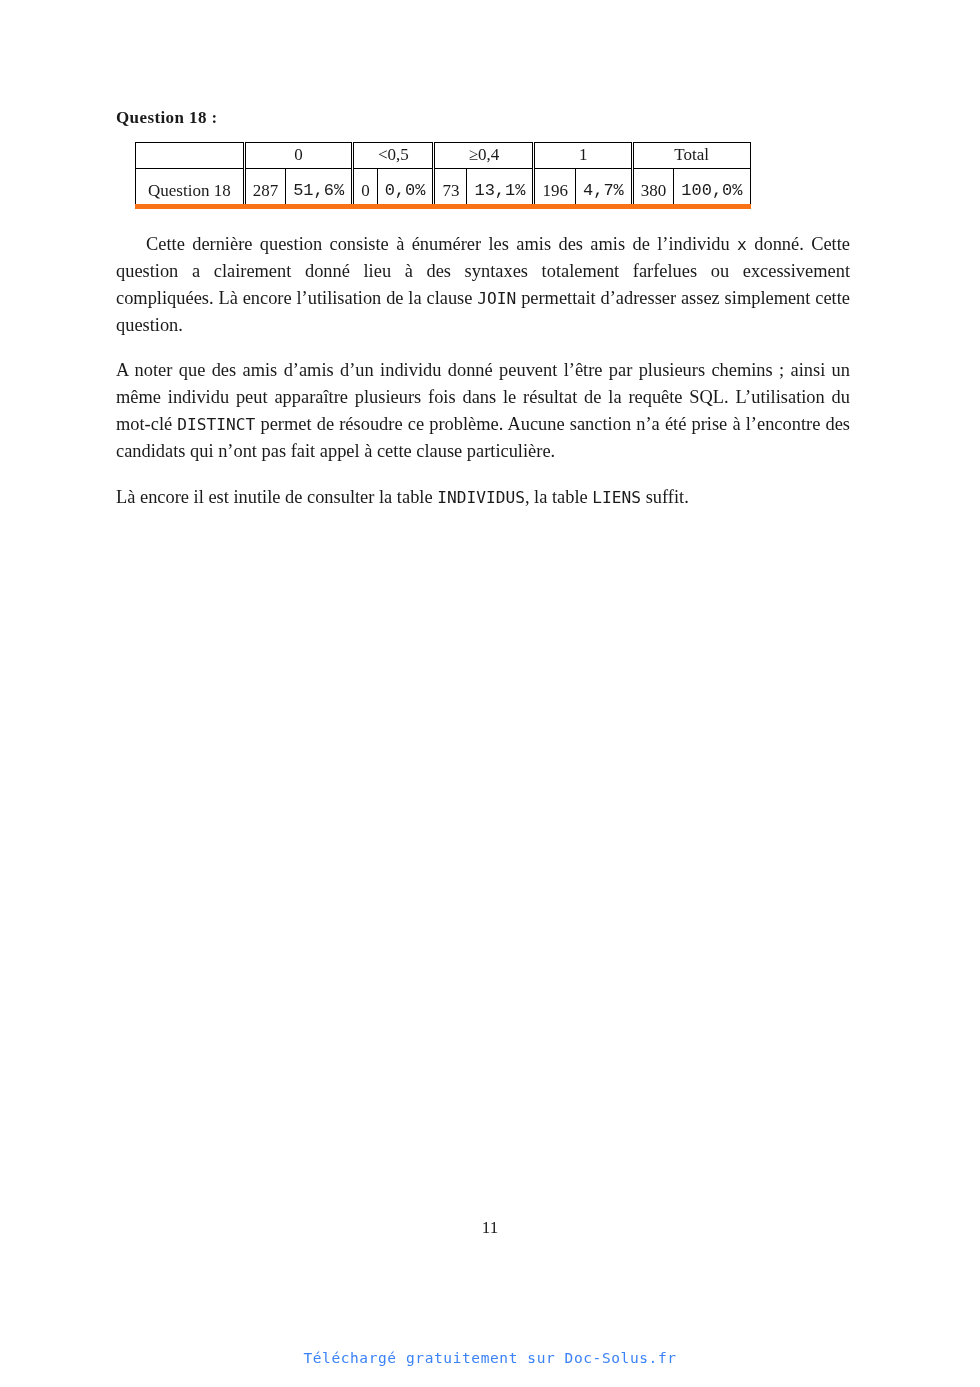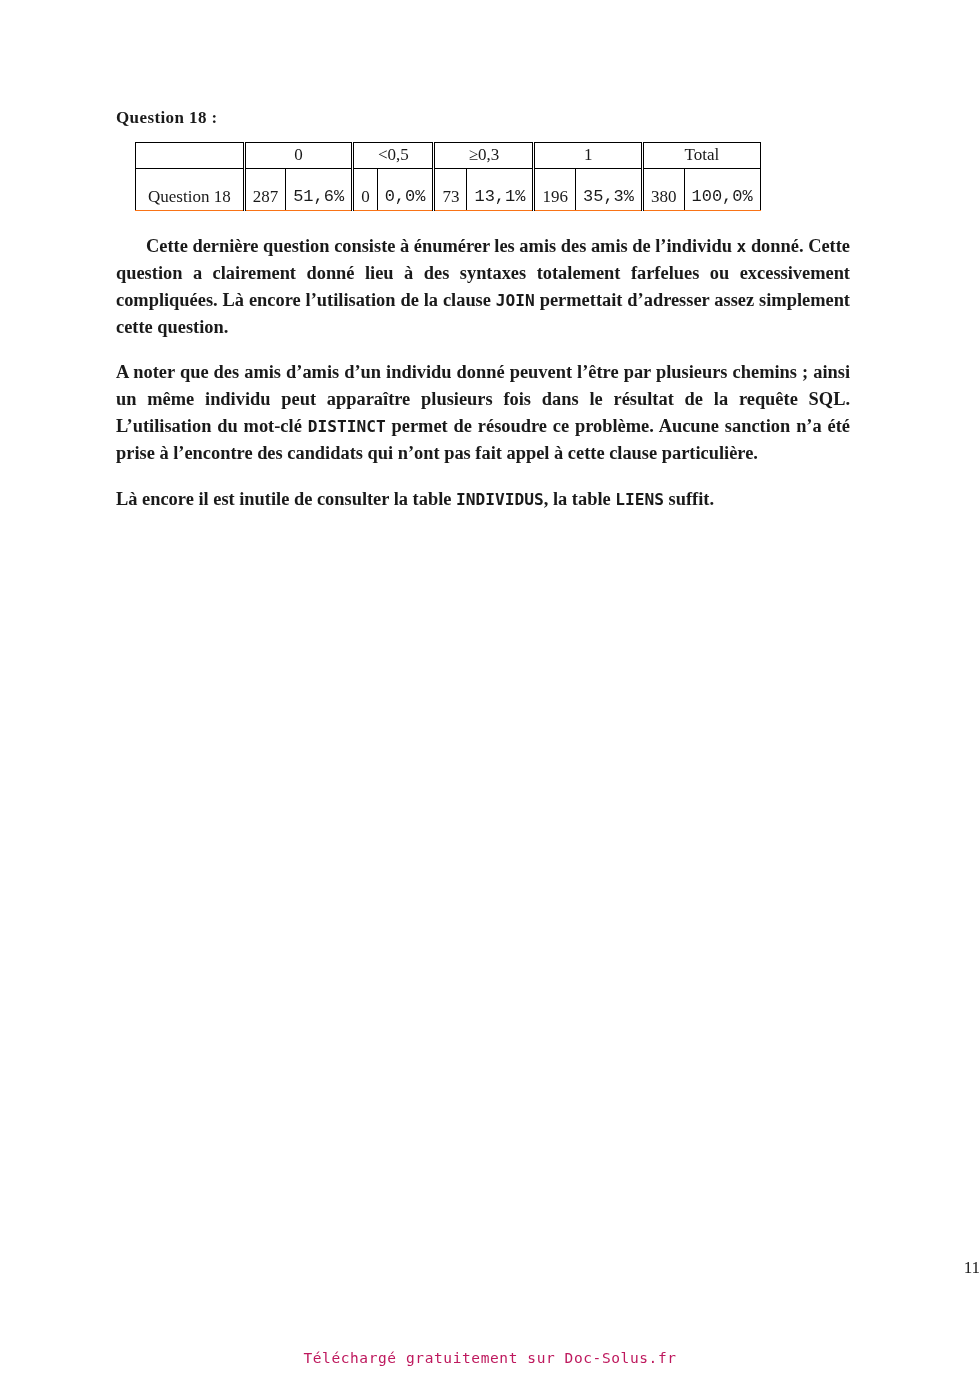--- a/index.html
+++ b/index.html
@@ -50,22 +50,22 @@
     text-align: center;
     white-space: nowrap;
   }
   table.stats tr.head td {
     border-top: 1px solid #000;
     border-bottom: 1px solid #000;
     padding-top: 2px;
     padding-bottom: 3px;
   }
   table.stats tr.body td {
-    border-bottom: 1px solid #f97316;
-    padding-top: 18px;
+    border-bottom: 5px solid #f97316;
+    padding-top: 12px;
     padding-bottom: 4px;
   }
   .label-cell {
     text-align: center !important;
     padding-left: 12px !important;
     padding-right: 12px !important;
   }
   .num { text-align: center; }
   .vsep-dbl {
     position: relative;
@@ -77,78 +77,76 @@
   }
   .edge-left { border-left: 1px solid #000; }
   .edge-right { border-right: 1px solid #000; }
 
   
   .para {
     font-size: 18.4px;
     line-height: 1.465;
     text-align: justify;
     margin-top: 22px;
-    font-weight: bold;
   }
   .para.tight { margin-top: 12px; }
   .indent { display: inline-block; width: 30px; }
   .mono {
     font-family: "DejaVu Sans Mono", monospace;
     font-size: 16.2px;
   }
   .page-number {
     position: absolute;
     top: 1218px;
     left: 0;
     width: 980px;
-    text-align: right;
+    text-align: center;
     font-size: 17px;
-    margin-top: 40px;
   }
   .footer {
     position: absolute;
     top: 1350px;
     left: 0;
     width: 980px;
     text-align: center;
     font-family: "DejaVu Sans Mono", monospace;
     font-size: 14.5px;
     letter-spacing: 0.6px;
-    color: #be185d;
+    color: #3b82f6;
   }
 </style>
 </head>
 <body>
 
 <div class="page">
   <div class="content">
 
     <div class="q-heading">Question 18 :</div>
 
     <div class="stats-wrap">
       <table class="stats">
         <tbody>
           <tr class="head">
             <td class="label-cell edge-left"></td>
             <td class="vsep-dbl" colspan="2">0</td>
             <td class="vsep-dbl" colspan="2">&lt;0,5</td>
-            <td class="vsep-dbl" colspan="2">≥0,3</td>
+            <td class="vsep-dbl" colspan="2">≥0,4</td>
             <td class="vsep-dbl" colspan="2">1</td>
             <td class="vsep-dbl edge-right" colspan="2">Total</td>
           </tr>
           <tr class="body">
             <td class="label-cell edge-left">Question 18</td>
             <td class="num vsep-dbl">287</td>
             <td class="num vsep">51,6%</td>
             <td class="num vsep-dbl">0</td>
             <td class="num vsep">0,0%</td>
             <td class="num vsep-dbl">73</td>
             <td class="num vsep">13,1%</td>
             <td class="num vsep-dbl">196</td>
-            <td class="num vsep">35,3%</td>
+            <td class="num vsep">4,7%</td>
             <td class="num vsep-dbl">380</td>
             <td class="num vsep edge-right">100,0%</td>
           </tr>
         </tbody>
       </table>
     </div>
 
     <p class="para"><span class="indent"></span><span>Cette dernière question consiste à énumérer les amis des amis de l’individu </span><span class="mono">x</span><span> donné. Cette question a clairement donné lieu à des syntaxes totalement farfelues ou excessivement compliquées. Là encore l’utilisation de la clause </span><span class="mono">JOIN</span><span> permettait d’adresser assez simplement cette question.</span></p>
     <p class="para tight"><span>A noter que des amis d’amis d’un individu donné peuvent l’être par plusieurs chemins ; ainsi un même individu peut apparaître plusieurs fois dans le résultat de la requête SQL. L’utilisation du mot-clé </span><span class="mono">DISTINCT</span><span> permet de résoudre ce problème. Aucune sanction n’a été prise à l’encontre des candidats qui n’ont pas fait appel à cette clause particulière.</span></p>
     <p class="para tight"><span>Là encore il est inutile de consulter la table </span><span class="mono">INDIVIDUS</span><span>, la table </span><span class="mono">LIENS</span><span> suffit.</span></p>

